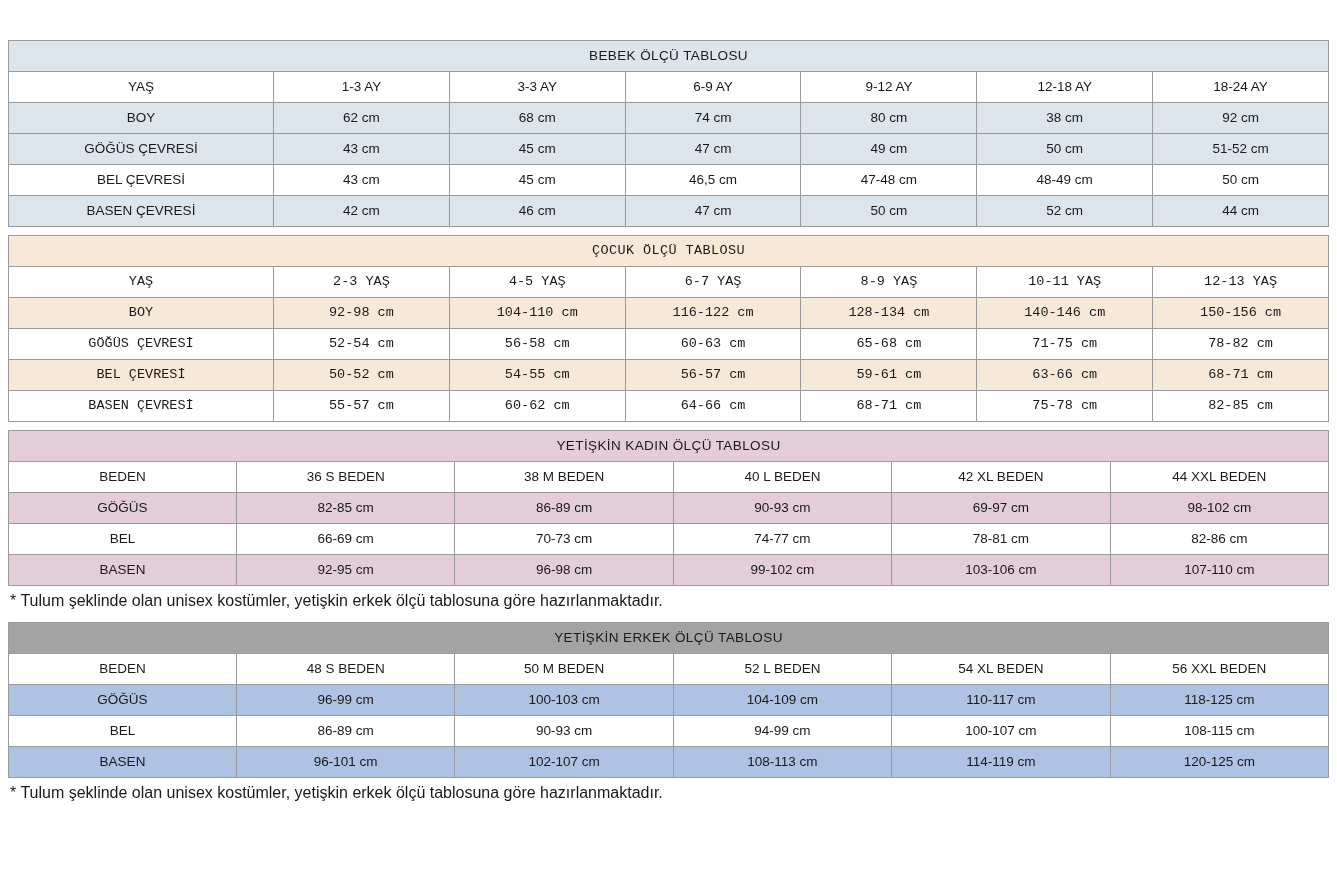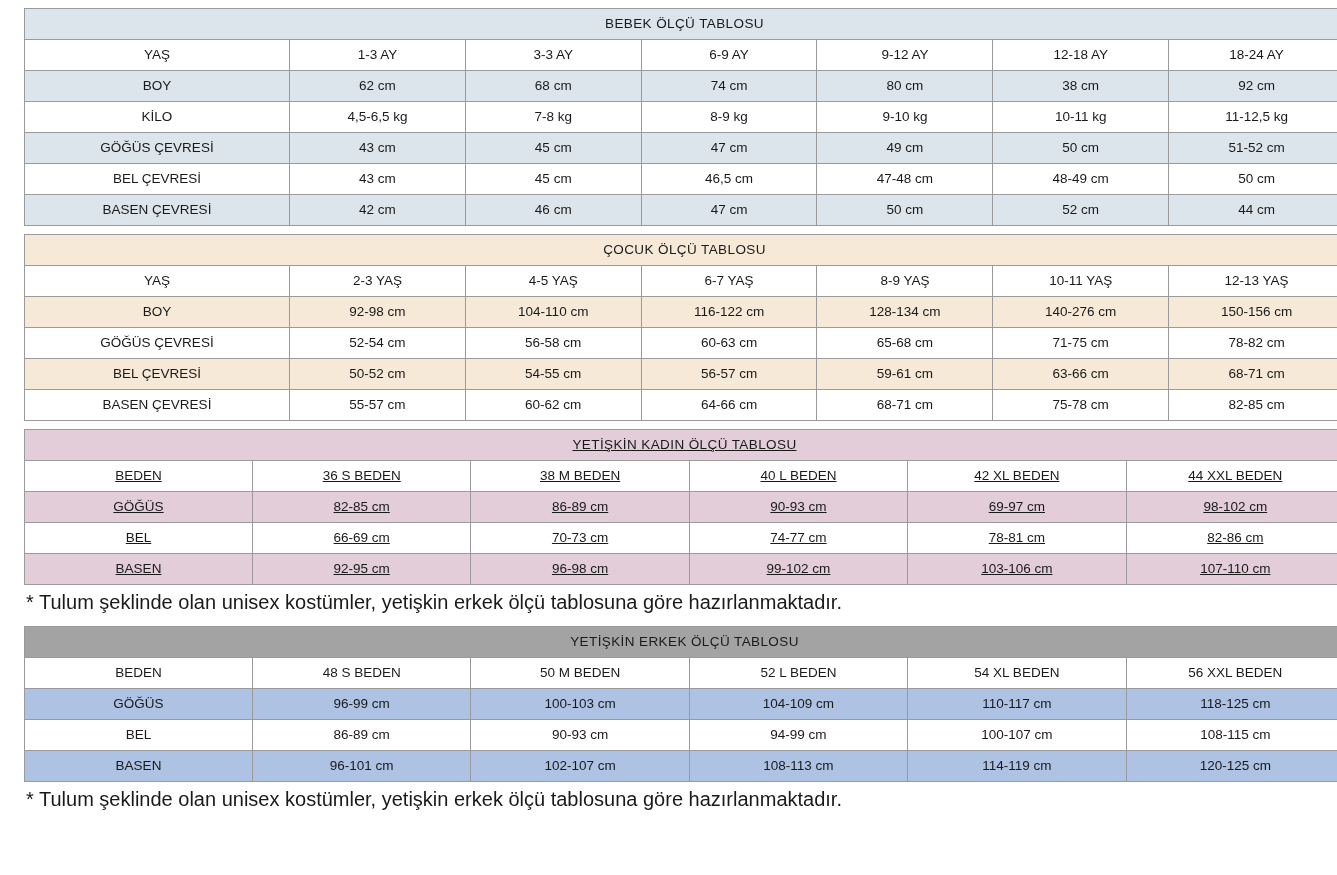--- a/index.html
+++ b/index.html
@@ -10,21 +10,22 @@
   body {
     width: 1337px;
     height: 875px;
     font-family: "Liberation Sans", sans-serif;
     color: #1a1a1a;
     -webkit-font-smoothing: antialiased;
   }
   .page {
     width: 1337px;
     box-sizing: border-box;
-    padding: 8px 8px 0 24px;
+    padding: 8px 8px 0 8px;
+    margin-top: 32px;
   }
   table.size-table {
     width: 1321px;
     border-collapse: collapse;
     table-layout: fixed;
     margin-bottom: 8px;
   }
   table.size-table td,
   table.size-table th {
     border: 1px solid #9a9a9a;
@@ -43,33 +44,33 @@
     height: 38px;
     line-height: 38px;
     letter-spacing: 0.4px;
   }
   
   .t-baby .title-row td { background: #dde5ec; }
   .t-baby td { background: #ffffff; }
   .t-baby tr.shaded td { background: #dde5ec; }
   
   .t-kid .title-row td { background: #f6e9d7; }
-  .t-kid td { background: #ffffff; }
+  .t-kid td { background: #ffffff; font-family: Liberation Mono, monospace; }
   .t-kid tr.shaded td { background: #f6e9d7; }
   
   .t-woman .title-row td { background: #e3cdd8; }
-  .t-woman td { background: #ffffff; text-decoration: underline; }
+  .t-woman td { background: #ffffff; }
   .t-woman tr.shaded td { background: #e3cdd8; }
   
   .t-man .title-row td { background: #a3a3a3; }
   .t-man td { background: #ffffff; }
   .t-man tr.shaded td { background: #aec2e3; }
 
   .note {
-    font-size: 20px;
+    font-size: 16px;
     padding: 4px 2px 6px 2px;
     margin: -6px 0 6px 0;
     color: #1a1a1a;
   }
   .row-label { }
 </style>
 </head>
 <body>
 
 <div class="page">
@@ -99,29 +100,20 @@
           </tr>
           <tr class="shaded">
             <td class="row-label">BOY</td>
             <td>62 cm</td>
             <td>68 cm</td>
             <td>74 cm</td>
             <td>80 cm</td>
             <td>38 cm</td>
             <td>92 cm</td>
           </tr>
-          <tr>
-            <td class="row-label">KİLO</td>
-            <td>4,5-6,5 kg</td>
-            <td>7-8 kg</td>
-            <td>8-9 kg</td>
-            <td>9-10 kg</td>
-            <td>10-11 kg</td>
-            <td>11-12,5 kg</td>
-          </tr>
           <tr class="shaded">
             <td class="row-label">GÖĞÜS ÇEVRESİ</td>
             <td>43 cm</td>
             <td>45 cm</td>
             <td>47 cm</td>
             <td>49 cm</td>
             <td>50 cm</td>
             <td>51-52 cm</td>
           </tr>
           <tr>
@@ -166,21 +158,21 @@
             <td>8-9 YAŞ</td>
             <td>10-11 YAŞ</td>
             <td>12-13 YAŞ</td>
           </tr>
           <tr class="shaded">
             <td class="row-label">BOY</td>
             <td>92-98 cm</td>
             <td>104-110 cm</td>
             <td>116-122 cm</td>
             <td>128-134 cm</td>
-            <td>140-276 cm</td>
+            <td>140-146 cm</td>
             <td>150-156 cm</td>
           </tr>
           <tr>
             <td class="row-label">GÖĞÜS ÇEVRESİ</td>
             <td>52-54 cm</td>
             <td>56-58 cm</td>
             <td>60-63 cm</td>
             <td>65-68 cm</td>
             <td>71-75 cm</td>
             <td>78-82 cm</td>

